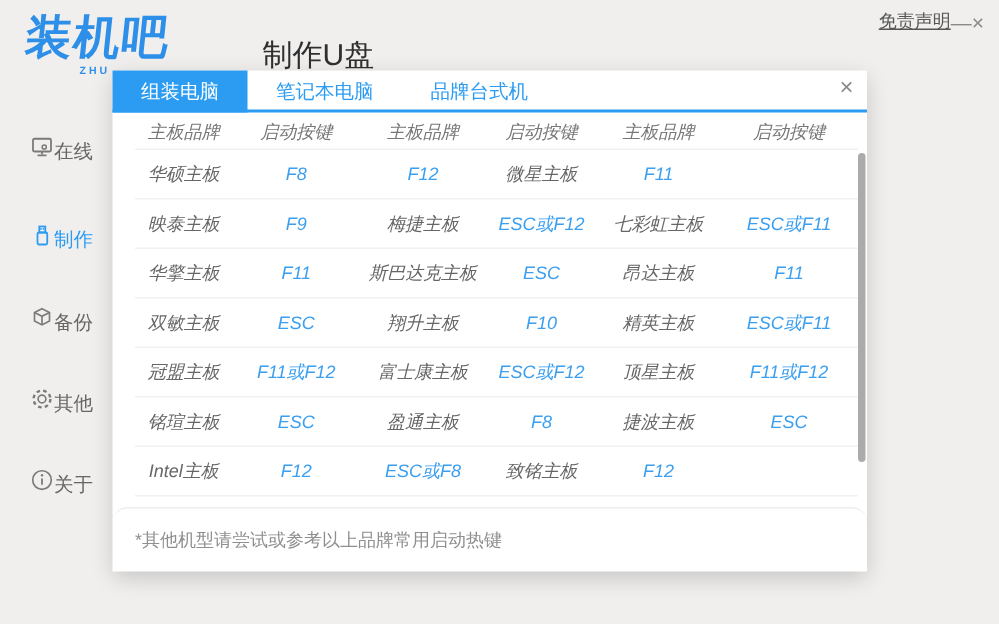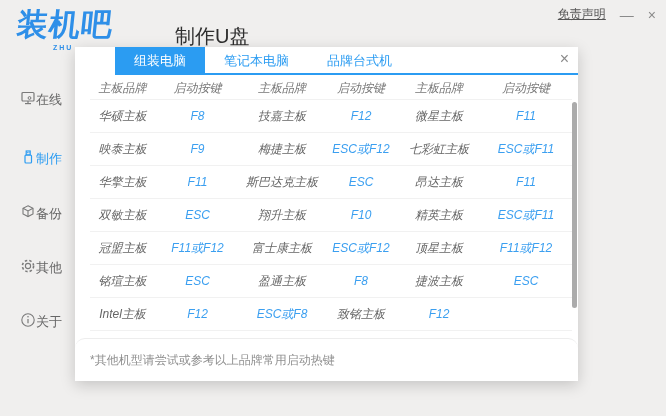--- a/index.html
+++ b/index.html
@@ -4,36 +4,36 @@
 <style>
   * { margin:0; padding:0; box-sizing:border-box; }
   html,body { width:666px; height:416px; }
   body { font-family:"Liberation Sans","DejaVu Sans",sans-serif; }
   .screen { position:relative; width:666px; height:416px; background:#f0efee; overflow:hidden; }
 
   
   .logo { position:absolute; left:17px; top:4px; color:#2e8fe8; font-size:31px; font-weight:bold;
           transform:skewX(-6deg); letter-spacing:1px; }
   .logo-sub { position:absolute; left:53px; top:44px; color:#2e8fe8; font-size:7px; font-weight:bold; letter-spacing:2px; }
-  .win-controls { position:absolute; right:10px; top:6px; display:flex; align-items:center; gap:14px; }
+  .win-controls { position:absolute; right:10px; top:6px; display:flex; align-items:center; }
   .disclaimer { font-size:12px; color:#555; text-decoration:underline; cursor:pointer; }
   .win-btn { font-size:14px; color:#8a8a8a; cursor:pointer; line-height:14px; }
   .page-title { position:absolute; left:175px; top:23px; font-size:20px; color:#2f2f2f; }
 
   
   .sidebar { position:absolute; left:0; top:80px; width:80px; }
   .side-item { position:absolute; left:20px; display:flex; align-items:center; width:60px;
                white-space:nowrap; overflow:hidden; cursor:pointer; }
   .side-item .lbl { font-size:13px; color:#666; }
   .side-item.active .lbl { color:#2b9cf2; }
   .side-item svg { flex:0 0 auto; }
 
   
   .modal { position:absolute; left:75px; top:47px; width:503px; height:334px; background:#fff;
-           box-shadow:0 4px 14px rgba(0,0,0,.18);padding-left:40px; }
+           box-shadow:0 4px 14px rgba(0,0,0,.18); }
   .tab-bar { position:relative; height:28px; border-bottom:2px solid #2b9cf2; display:flex; }
   .tab { height:28px; line-height:28px; padding:0 19px; font-size:13px; color:#2b9cf2; cursor:pointer; }
   .tab.active { background:#2b9cf2; color:#fff; }
   .modal-close { position:absolute; right:9px; top:3px; font-size:16px; color:#8a8a8a; cursor:pointer; }
 
   .table { position:absolute; left:15px; top:30px; width:482px; }
   .trow { display:grid; grid-template-columns:65px 85px 84px 74px 82px 92px; align-items:center;
           height:33px; border-bottom:1px solid #f1f1f1;font-style:italic; }
   .trow.head { height:23px; }
   .cell { text-align:center; font-size:12px; color:#666; }
@@ -129,21 +129,20 @@
           <div class="cell head">主板品牌</div>
           <div class="cell head">启动按键</div>
           <div class="cell head">主板品牌</div>
           <div class="cell head">启动按键</div>
           <div class="cell head">主板品牌</div>
           <div class="cell head">启动按键</div>
         </div>
         <div class="trow">
           <div class="cell">华硕主板</div>
           <div class="cell key">F8</div>
-          <div class="cell">技嘉主板</div>
           <div class="cell key">F12</div>
           <div class="cell">微星主板</div>
           <div class="cell key">F11</div>
         </div>
         <div class="trow">
           <div class="cell">映泰主板</div>
           <div class="cell key">F9</div>
           <div class="cell">梅捷主板</div>
           <div class="cell key">ESC或F12</div>
           <div class="cell">七彩虹主板</div>

